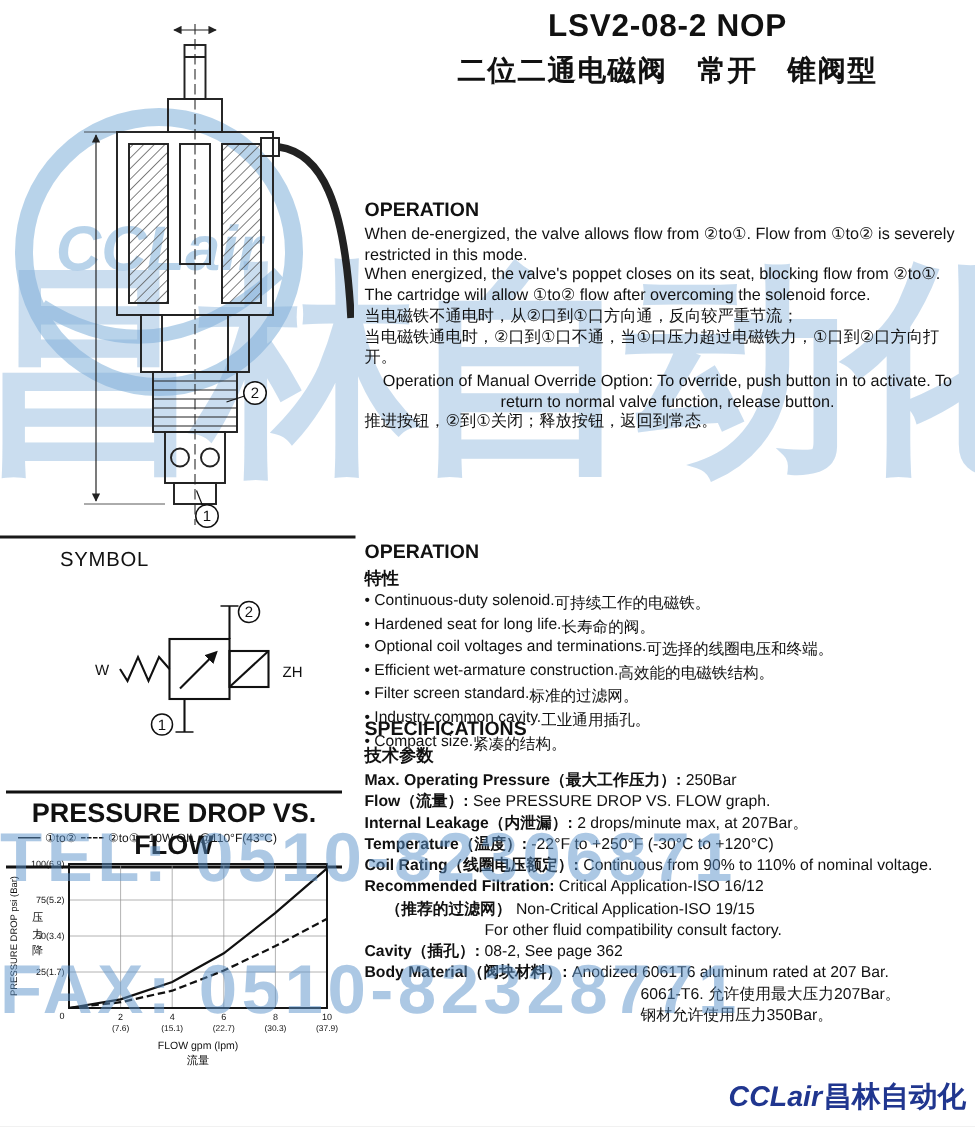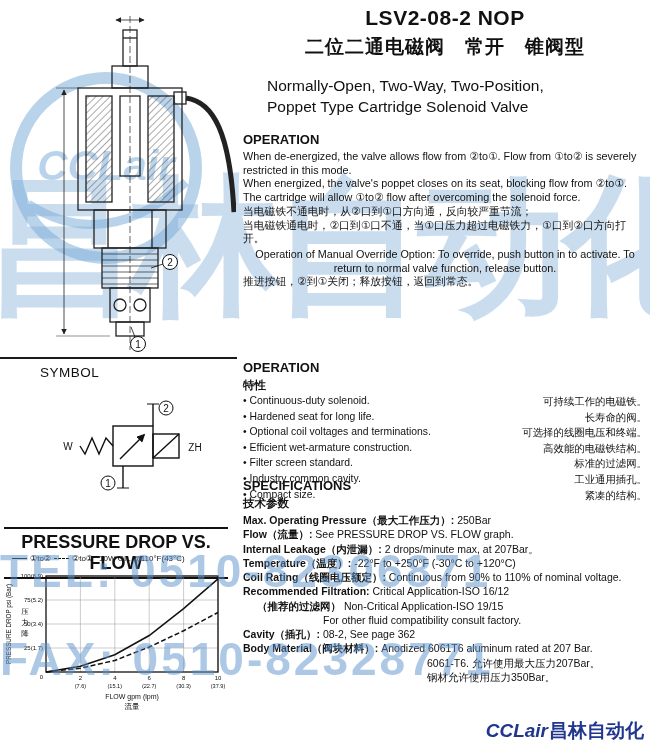--- a/index.html
+++ b/index.html
@@ -23,21 +23,21 @@
   .h-title{top:6px;text-align:center;font-size:21px;font-weight:bold;letter-spacing:.5px;}
   .h-sub-cn{top:34px;text-align:center;font-size:19px;font-weight:bold;letter-spacing:1px;}
   .h-sub-en{top:76px;padding-left:24px;font-size:15.5px;line-height:1.35;box-sizing:border-box;}
   .sec-head{font-size:13px;font-weight:bold;margin-bottom:3px;}
   .sec-head-cn{font-size:11.5px;font-weight:bold;margin-bottom:2px;}
   #blk-operation{top:132px;}
   .op-text{font-size:10.8px;line-height:1.27;}
   .op-text p{margin:0;}
   .op-text p.gap{margin-top:2px;text-align:center;}
   #blk-features{top:360px;}
-  .feat-row{display:flex;justify-content:space-between;font-size:10.4px;margin-top:1.6px;}
+  .feat-row{display:flex;font-size:10.4px;margin-top:1.6px;}
   .feat-en::before{content:"• ";}
   #blk-specs{top:478px;}
   .spec-row{font-size:10.5px;line-height:1.36;}
   .spec-row.ind-s{margin-left:14px;}
   .spec-row.ind1{margin-left:80px;}
   .spec-row.ind2{margin-left:184px;}
   
   #drawing{left:18px;top:4px;z-index:2;position:absolute;}
   .divider{left:0;top:357px;width:237px;height:2px;background:#1a1a1a;z-index:2;}
   .symbol-head{left:40px;top:365px;font-size:13.5px;letter-spacing:.5px;z-index:2;}
@@ -198,24 +198,20 @@
       <text x="132" y="133" font-size="7" text-anchor="middle" fill="#111">FLOW gpm (lpm)</text>
       <text x="132" y="143" font-size="7.5" text-anchor="middle" fill="#111">流量</text>
       <text x="11" y="58" font-size="6.3" text-anchor="middle" fill="#111" transform="rotate(-90 11 58)">PRESSURE DROP psi (Bar)</text>
       <text x="25" y="48" font-size="7.5" text-anchor="middle" fill="#111">压</text>
       <text x="25" y="59" font-size="7.5" text-anchor="middle" fill="#111">力</text>
       <text x="25" y="70" font-size="7.5" text-anchor="middle" fill="#111">降</text>
     </svg>
 
   <div class="rc h-title">LSV2-08-2 NOP</div>
   <div class="rc h-sub-cn">二位二通电磁阀　常开　锥阀型</div>
-  <div class="rc h-sub-en">
-    <div>Normally-Open, Two-Way, Two-Position,</div>
-    <div>Poppet Type Cartridge Solenoid Valve</div>
-  </div>
 
   <div class="rc" id="blk-operation">
     <div class="sec-head">OPERATION</div>
     <div class="op-text">
       <p>When de-energized, the valve allows flow from ②to①. Flow from ①to② is severely restricted in this mode.</p>
       <p>When energized, the valve's poppet closes on its seat, blocking flow from ②to①. The cartridge will allow ①to② flow after overcoming the solenoid force.</p>
       <p>当电磁铁不通电时，从②口到①口方向通，反向较严重节流；</p>
       <p>当电磁铁通电时，②口到①口不通，当①口压力超过电磁铁力，①口到②口方向打开。</p>
       <p class="gap">Operation of Manual Override Option: To override, push button in to activate. To return to normal valve function, release button.</p>
       <p>推进按钮，②到①关闭；释放按钮，返回到常态。</p>

